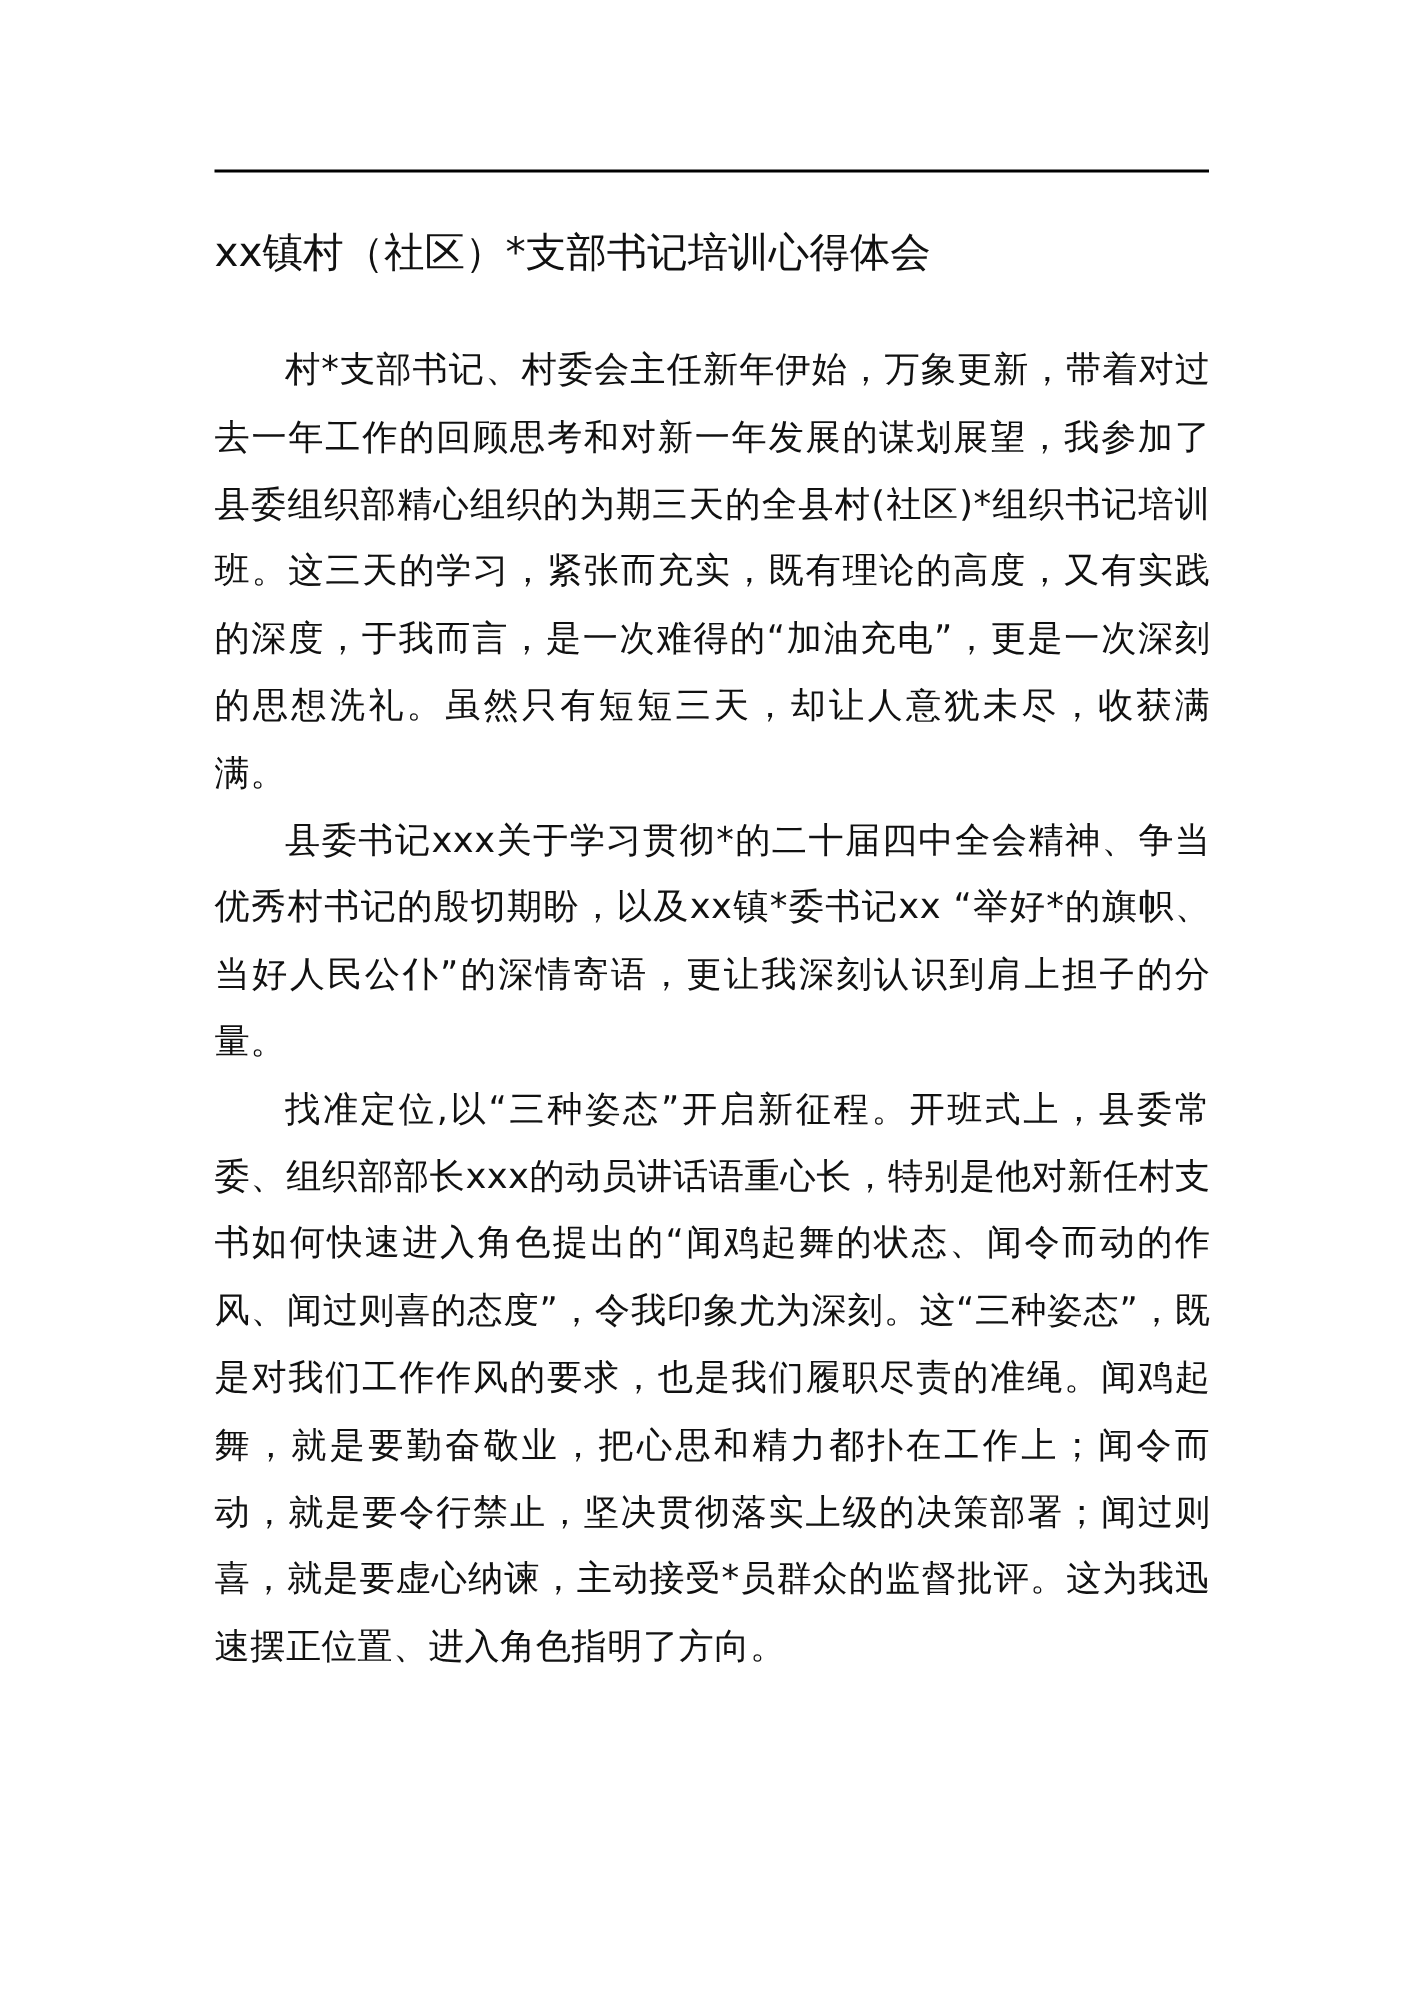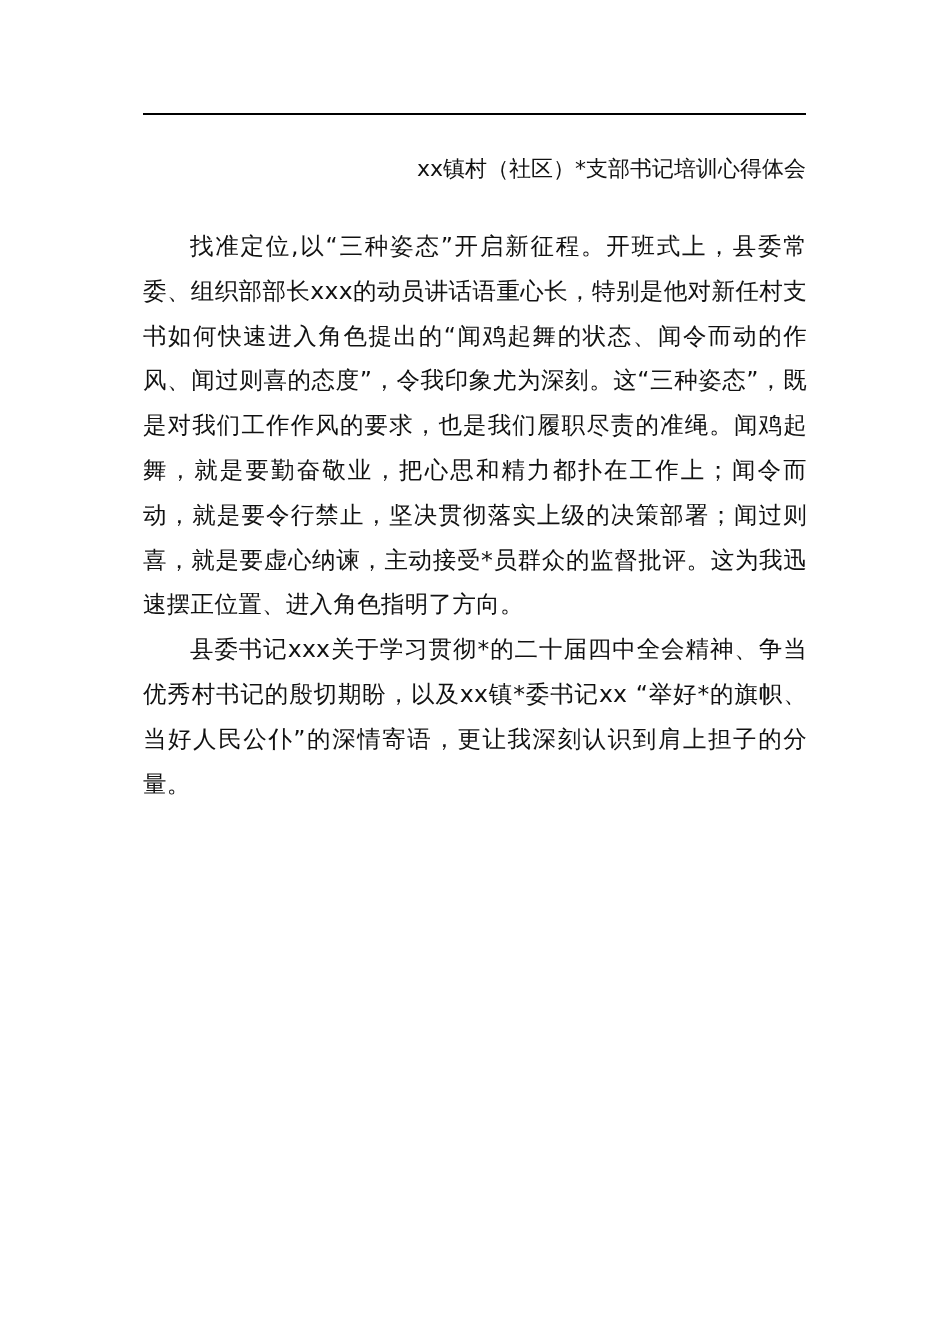--- a/index.html
+++ b/index.html
@@ -1,27 +1,28 @@
 <!DOCTYPE html>
 <html><head>
 <meta charset="utf-8">
 <style>
   html, body { margin: 0; padding: 0; background: #ffffff; }
   body { width: 950px; height: 1344px; position: relative; overflow: hidden;
          font-family: "DejaVu Sans", "Liberation Sans", sans-serif; color: #111; }
   .rule { position: absolute; left: 143px; top: 113px; width: 663px; height: 2px; background: #000; }
-  .title { position: absolute; left: 143px; top: 152px; width: 663px; text-align: right;
-           font-size: 22px; line-height: 34px; letter-spacing: 0px; }
+  .title { position: absolute; left: 143px; top: 152px; width: 663px; text-align: left;
+           font-size: 27px; line-height: 34px; letter-spacing: 0px; }
   .body { position: absolute; left: 143px; top: 224px; width: 664px; }
   .para { font-size: 23.5px; line-height: 44.8px; margin: 0; text-indent: 2em;
           text-align: justify; letter-spacing: 0.3px; word-break: break-all; }
 </style>
 </head>
 <body>
 
 <div class="rule"></div>
 
 <div class="title">xx镇村（社区）*支部书记培训心得体会</div>
 
 <div class="body">
+  <p class="para">村*支部书记、村委会主任新年伊始，万象更新，带着对过去一年工作的回顾思考和对新一年发展的谋划展望，我参加了县委组织部精心组织的为期三天的全县村(社区)*组织书记培训班。这三天的学习，紧张而充实，既有理论的高度，又有实践的深度，于我而言，是一次难得的“加油充电”，更是一次深刻的思想洗礼。虽然只有短短三天，却让人意犹未尽，收获满满。</p>
+  <p class="para">县委书记xxx关于学习贯彻*的二十届四中全会精神、争当优秀村书记的殷切期盼，以及xx镇*委书记xx “举好*的旗帜、当好人民公仆”的深情寄语，更让我深刻认识到肩上担子的分量。</p>
   <p class="para">找准定位,以“三种姿态”开启新征程。开班式上，县委常委、组织部部长xxx的动员讲话语重心长，特别是他对新任村支书如何快速进入角色提出的“闻鸡起舞的状态、闻令而动的作风、闻过则喜的态度”，令我印象尤为深刻。这“三种姿态”，既是对我们工作作风的要求，也是我们履职尽责的准绳。闻鸡起舞，就是要勤奋敬业，把心思和精力都扑在工作上；闻令而动，就是要令行禁止，坚决贯彻落实上级的决策部署；闻过则喜，就是要虚心纳谏，主动接受*员群众的监督批评。这为我迅速摆正位置、进入角色指明了方向。</p>
-  <p class="para">县委书记xxx关于学习贯彻*的二十届四中全会精神、争当优秀村书记的殷切期盼，以及xx镇*委书记xx “举好*的旗帜、当好人民公仆”的深情寄语，更让我深刻认识到肩上担子的分量。</p>
 </div>
 
 </body></html>

